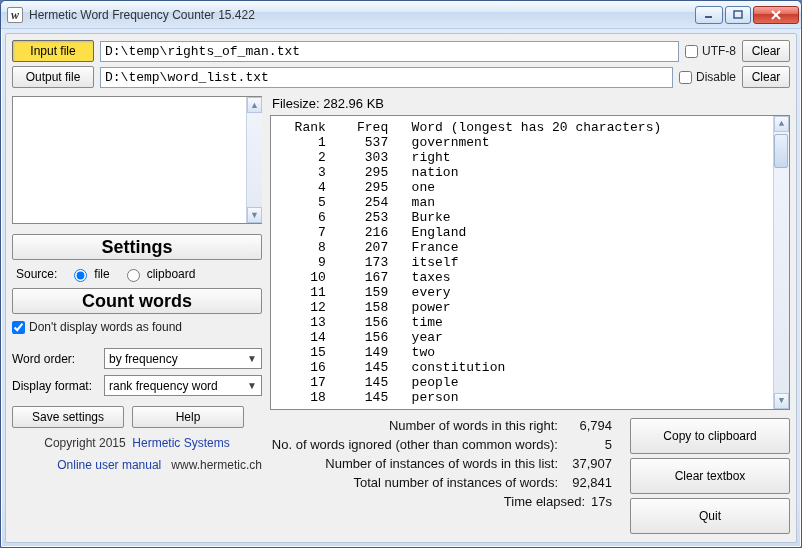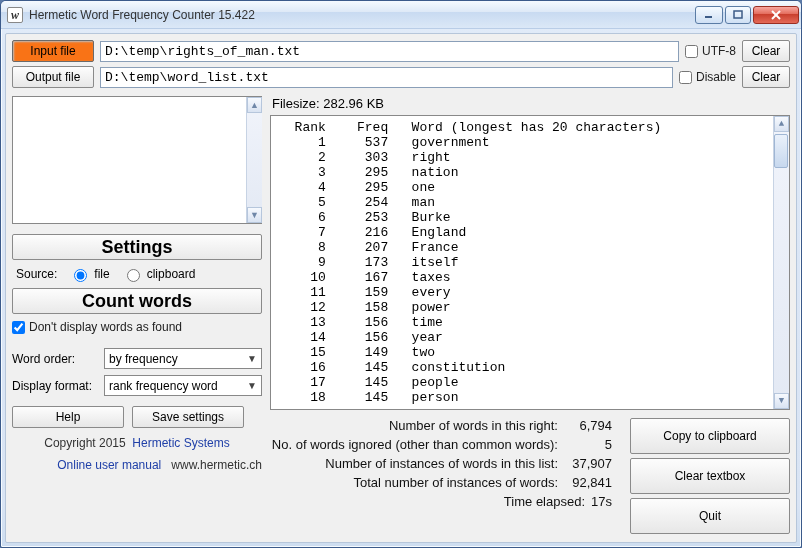--- a/index.html
+++ b/index.html
@@ -52,21 +52,21 @@
   }
   .row { display:flex; align-items:center; gap:6px; margin-bottom:4px;}
   .lbtn {
     height:22px; min-width:82px; padding:0 8px;
     background:linear-gradient(#fdfdfd,#e7e7e7);
     border:1px solid #8a8a8a; border-radius:2px;
     font-size:12px; cursor:default; text-align:center;
     display:flex;align-items:center;justify-content:center;
   }
   .lbtn.wide { min-width:112px;}
-  .lbtn.sunken { border:1px solid #6a6a6a; background:#f97316; box-shadow:inset 1px 1px 2px #bbb;}
+  .lbtn.sunken { border:1px solid #6a6a6a; background:#fde047; box-shadow:inset 1px 1px 2px #bbb;}
   .ipt {
     flex:1; height:21px; padding:2px 4px;
     background:#fff; border:1px solid #8a9fb8;
     font: 13px "Courier New", monospace; color:#000;
   }
   .chk { display:flex; align-items:center; gap:4px; font-size:12px; color:#222; white-space:nowrap;}
   .chk input { margin:0; }
   .rightbtn { min-width:48px;}
   .body { flex:1; display:flex; gap:8px; margin-top:4px; overflow:hidden;}
   .left { width:250px; display:flex; flex-direction:column; gap:4px;}
@@ -203,22 +203,22 @@
         </div>
         <div class="selrow">
           <span style="width:86px">Display format:</span>
           <div class="sel">
             <span>rank frequency word</span>
             <span class="arrow">▼</span>
           </div>
         </div>
         <div class="sep"></div>
         <div class="btnrow">
+          <div class="lbtn wide">Save settings</div>
           <div class="lbtn wide">Help</div>
-          <div class="lbtn wide">Save settings</div>
         </div>
         <div class="linkrow" style="text-align:center;margin-top:2px">
           <span>Copyright 2015</span>&nbsp;
           <a>Hermetic Systems</a>
         </div>
         <div class="linkrow" style="text-align:right">
           <a>Online user manual</a>&nbsp;&nbsp;
           <span>www.hermetic.ch</span>
         </div>
       </div>

